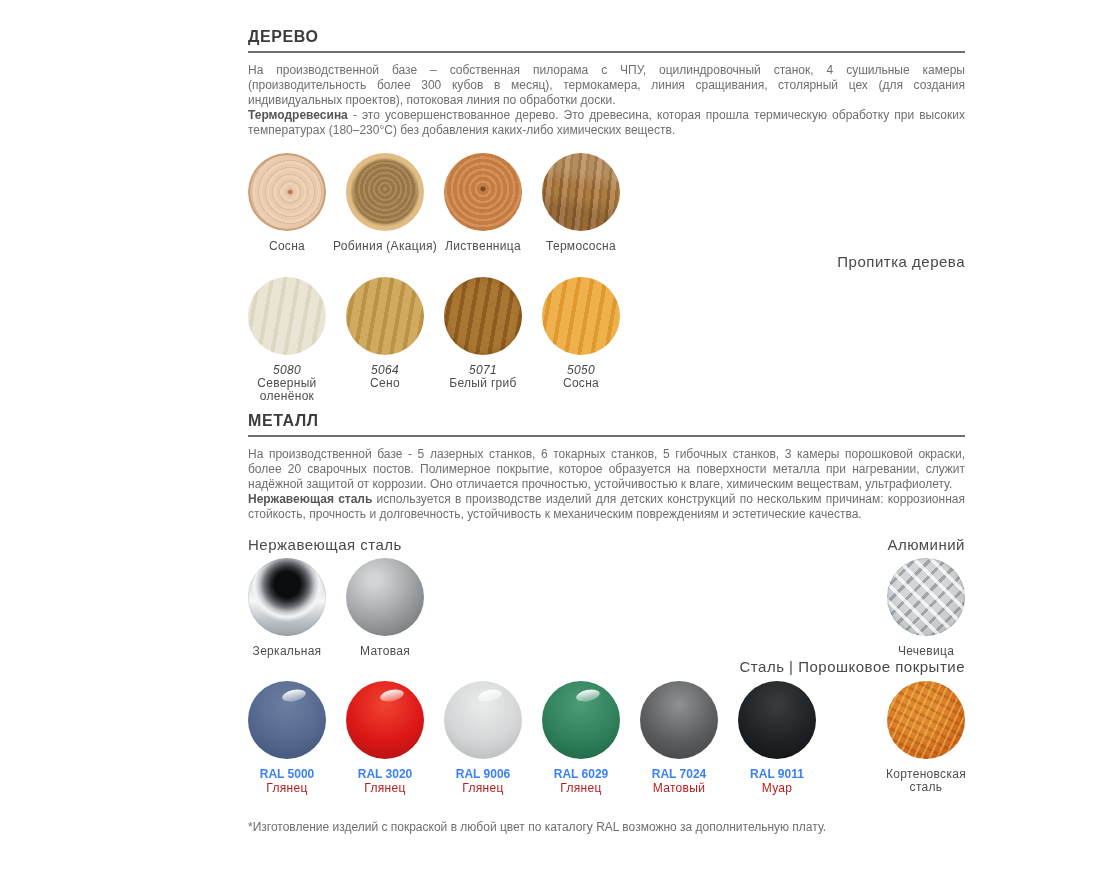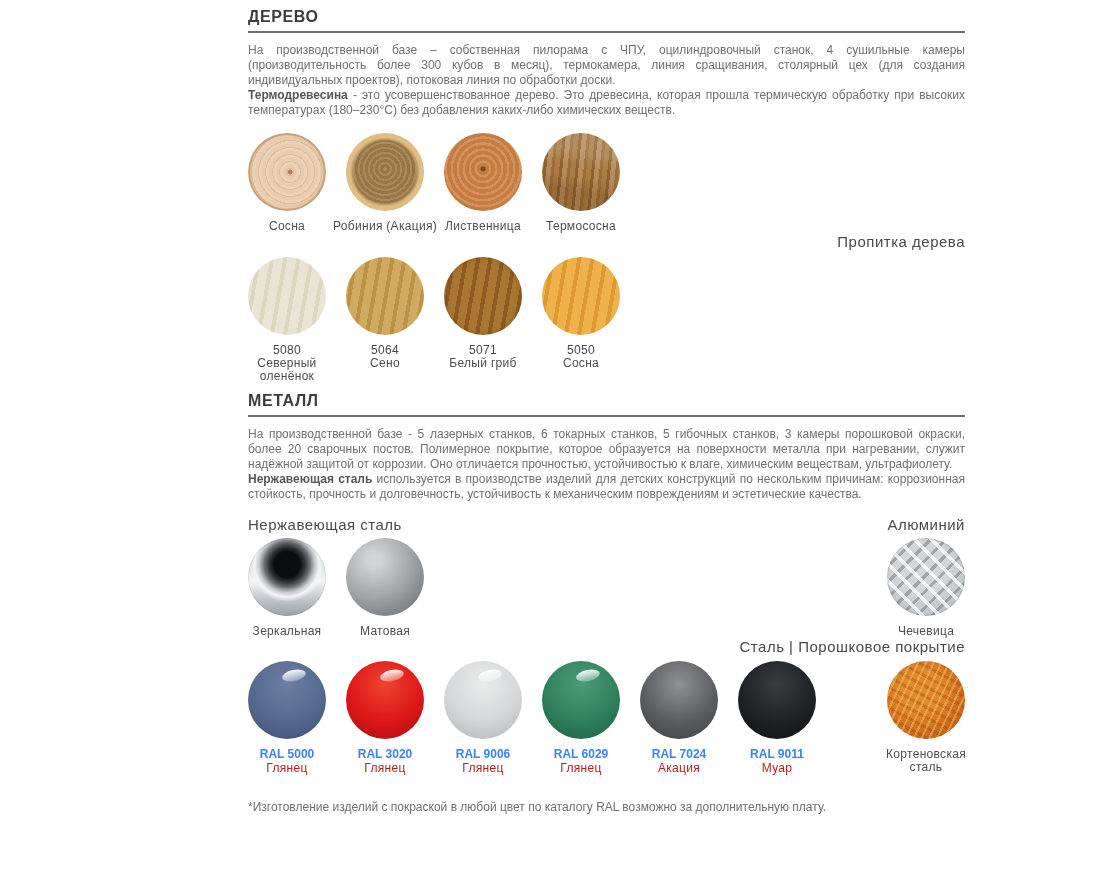--- a/index.html
+++ b/index.html
@@ -2,21 +2,21 @@
 <html><head>
 <meta charset="utf-8">
 <style>
   * { box-sizing: border-box; }
   html,body { margin:0; padding:0; }
   body {
     width:1110px; height:879px; background:#ffffff;
     font-family:"Liberation Sans", sans-serif;
     overflow:hidden;
   }
-  .page { width:1110px; height:879px; padding:8px 145px 0 248px; }
+  .page { width:1110px; height:879px; padding:28px 145px 0 248px; }
 
   h2.sec-title {
     margin:0; font-size:16px; line-height:18px; font-weight:700;
     color:#3b3c3e; letter-spacing:.6px;
     border-bottom:2px solid #6f6f6f; padding-bottom:5px;
   }
   h2.metal-title { margin-top:9px; }
 
   p.body {
     margin:10px 0 0; font-size:12px; line-height:15px;
@@ -43,21 +43,21 @@
 
   .circle {
     width:78px; height:78px; border-radius:50%;
     position:relative; overflow:hidden; flex:0 0 auto;
   }
 
   .sw-label {
     margin-top:9px; font-size:12px; line-height:13px;
     color:#4d4e50; text-align:center; letter-spacing:.3px; white-space:nowrap;
   }
-  .sw-code { margin-top:9px; font-size:12px; line-height:13px; color:#454648; text-align:center; letter-spacing:.3px; }
+  .sw-code { margin-top:9px; font-size:12px; line-height:13px; color:#454648; text-align:center; letter-spacing:.3px;font-style:italic; }
   .sw-name { font-size:12px; line-height:13px; color:#4d4e50; text-align:center; letter-spacing:.3px; max-width:92px; }
   .ral-code { margin-top:9px; font-size:12px; line-height:13px; font-weight:700; color:#3b82f6; text-align:center; }
   .ral-finish { margin-top:1px; font-size:12px; line-height:13px; color:#b91c1c; letter-spacing:.3px; }
 
   
   .c-pine {
     background:
       radial-gradient(circle at 54% 50%, #b2805a 0 2px, rgba(0,0,0,0) 3px),
       repeating-radial-gradient(circle at 54% 50%, #eed2b8 0 3px, #debb9a 3px 4px, #e9cbae 4px 7px);
     box-shadow: inset 0 0 0 2px #cb9f77, inset 0 0 5px rgba(150,100,60,.55);
@@ -226,21 +226,21 @@
         <div class="ral-finish">Глянец</div>
       </div>
       <div class="col">
         <div class="circle sphere gloss c-ral6029"></div>
         <div class="ral-code">RAL 6029</div>
         <div class="ral-finish">Глянец</div>
       </div>
       <div class="col">
         <div class="circle sphere c-ral7024"></div>
         <div class="ral-code">RAL 7024</div>
-        <div class="ral-finish">Акация</div>
+        <div class="ral-finish">Матовый</div>
       </div>
       <div class="col">
         <div class="circle sphere c-ral9011"></div>
         <div class="ral-code">RAL 9011</div>
         <div class="ral-finish">Муар</div>
       </div>
       <div class="col right">
         <div class="circle c-corten"></div>
         <div class="sw-name" style="margin-top:9px">Кортеновская сталь</div>
       </div>

